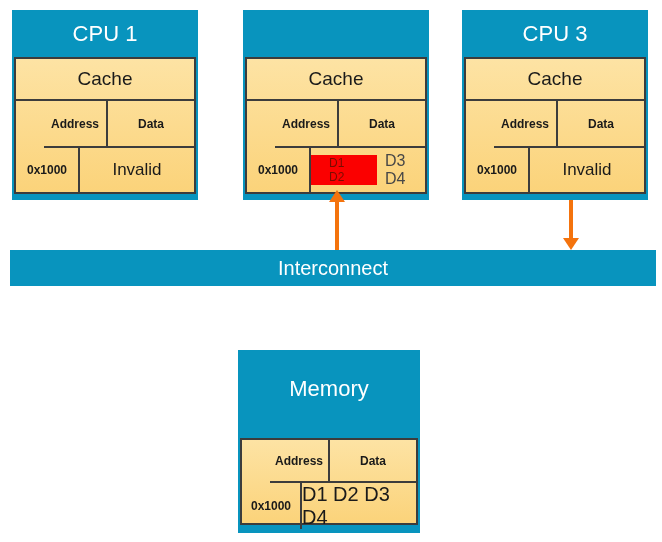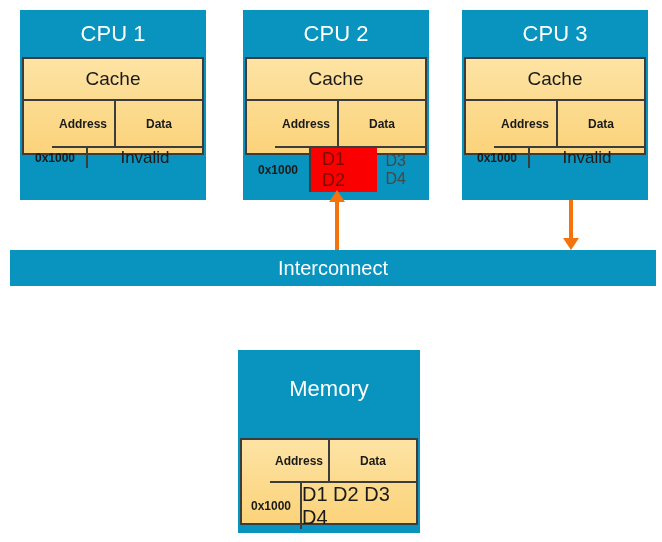--- a/index.html
+++ b/index.html
@@ -17,50 +17,50 @@
   html,body{margin:0;padding:0;}
   body{
     width:662px;height:542px;position:relative;background:#ffffff;
     font-family:"Liberation Sans", sans-serif;overflow:hidden;
   }
   
   .cpu-box{
     position:absolute;top:10px;width:186px;height:190px;
     background:var(--box_blue);
   }
-  .cpu-box.c1{left:20px}
+  .cpu-box.c1{left:12px}
   .cpu-box.c2{left:243px}
   .cpu-box.c3{left:462px}
   .cpu-title{
     height:47px;display:flex;align-items:center;justify-content:center;
     color:var(--text_light);font-size:22px;
   }
   .cache-table{
-    position:absolute;left:2px;right:2px;top:47px;height:98px;
+    position:absolute;left:2px;right:2px;top:47px;height:137px;
     box-sizing:border-box;border:2px solid var(--table_border);
     background:linear-gradient(180deg,var(--table_tan_top) 0%,var(--table_tan_bottom) 100%);
     display:flex;flex-direction:column;color:var(--text_dark);
   }
   .cache-head{
     height:40px;flex:0 0 40px;border-bottom:2px solid var(--table_border);
     display:flex;align-items:center;justify-content:center;font-size:19px;
   }
   .cols{display:flex;}
   .hdr-row{flex:0 0 45px;border-bottom:2px solid var(--table_border);margin-left:28px;}
   .val-row{flex:1;}
   .addr-cell{
     flex:0 0 62px;border-right:2px solid var(--table_border);
     display:flex;align-items:center;justify-content:center;
   }
   .data-cell{flex:1;display:flex;align-items:center;justify-content:center;}
   .small-label{font-size:12px;font-weight:600;}
   .value-text{font-size:17px;border-radius:19px;}
   .hl{
     background:var(--highlight_bg);color:var(--highlight_text);
-    padding:1px 11px;font-size:18px;
+    padding:1px 18px;font-size:12px;
   }
   .rest{color:var(--secondary_text);font-size:16px;margin-left:8px;}
   
   .vline{position:absolute;width:4px;background:var(--connector_orange);}
   .line-cpu2{left:335px;top:200px;height:50px;}
   .line-cpu3{left:569px;top:200px;height:40px;}
   .tri{position:absolute;width:0;height:0;}
   .tri-up{
     left:329px;top:190px;
     border-left:8px solid transparent;border-right:8px solid transparent;
@@ -111,21 +111,20 @@
       <div class="data-cell small-label">Data</div>
     </div>
     <div class="cols val-row">
       <div class="addr-cell small-label">0x1000</div>
       <div class="data-cell value-text">Invalid</div>
     </div>
   </div>
 </div>
 
 <div class="cpu-box c2">
-  <div class="cpu-title">CPU 2</div>
   <div class="cache-table">
     <div class="cache-head">Cache</div>
     <div class="cols hdr-row">
       <div class="addr-cell small-label">Address</div>
       <div class="data-cell small-label">Data</div>
     </div>
     <div class="cols val-row">
       <div class="addr-cell small-label">0x1000</div>
       <div class="data-cell">
         <span class="hl">D1 D2</span>

